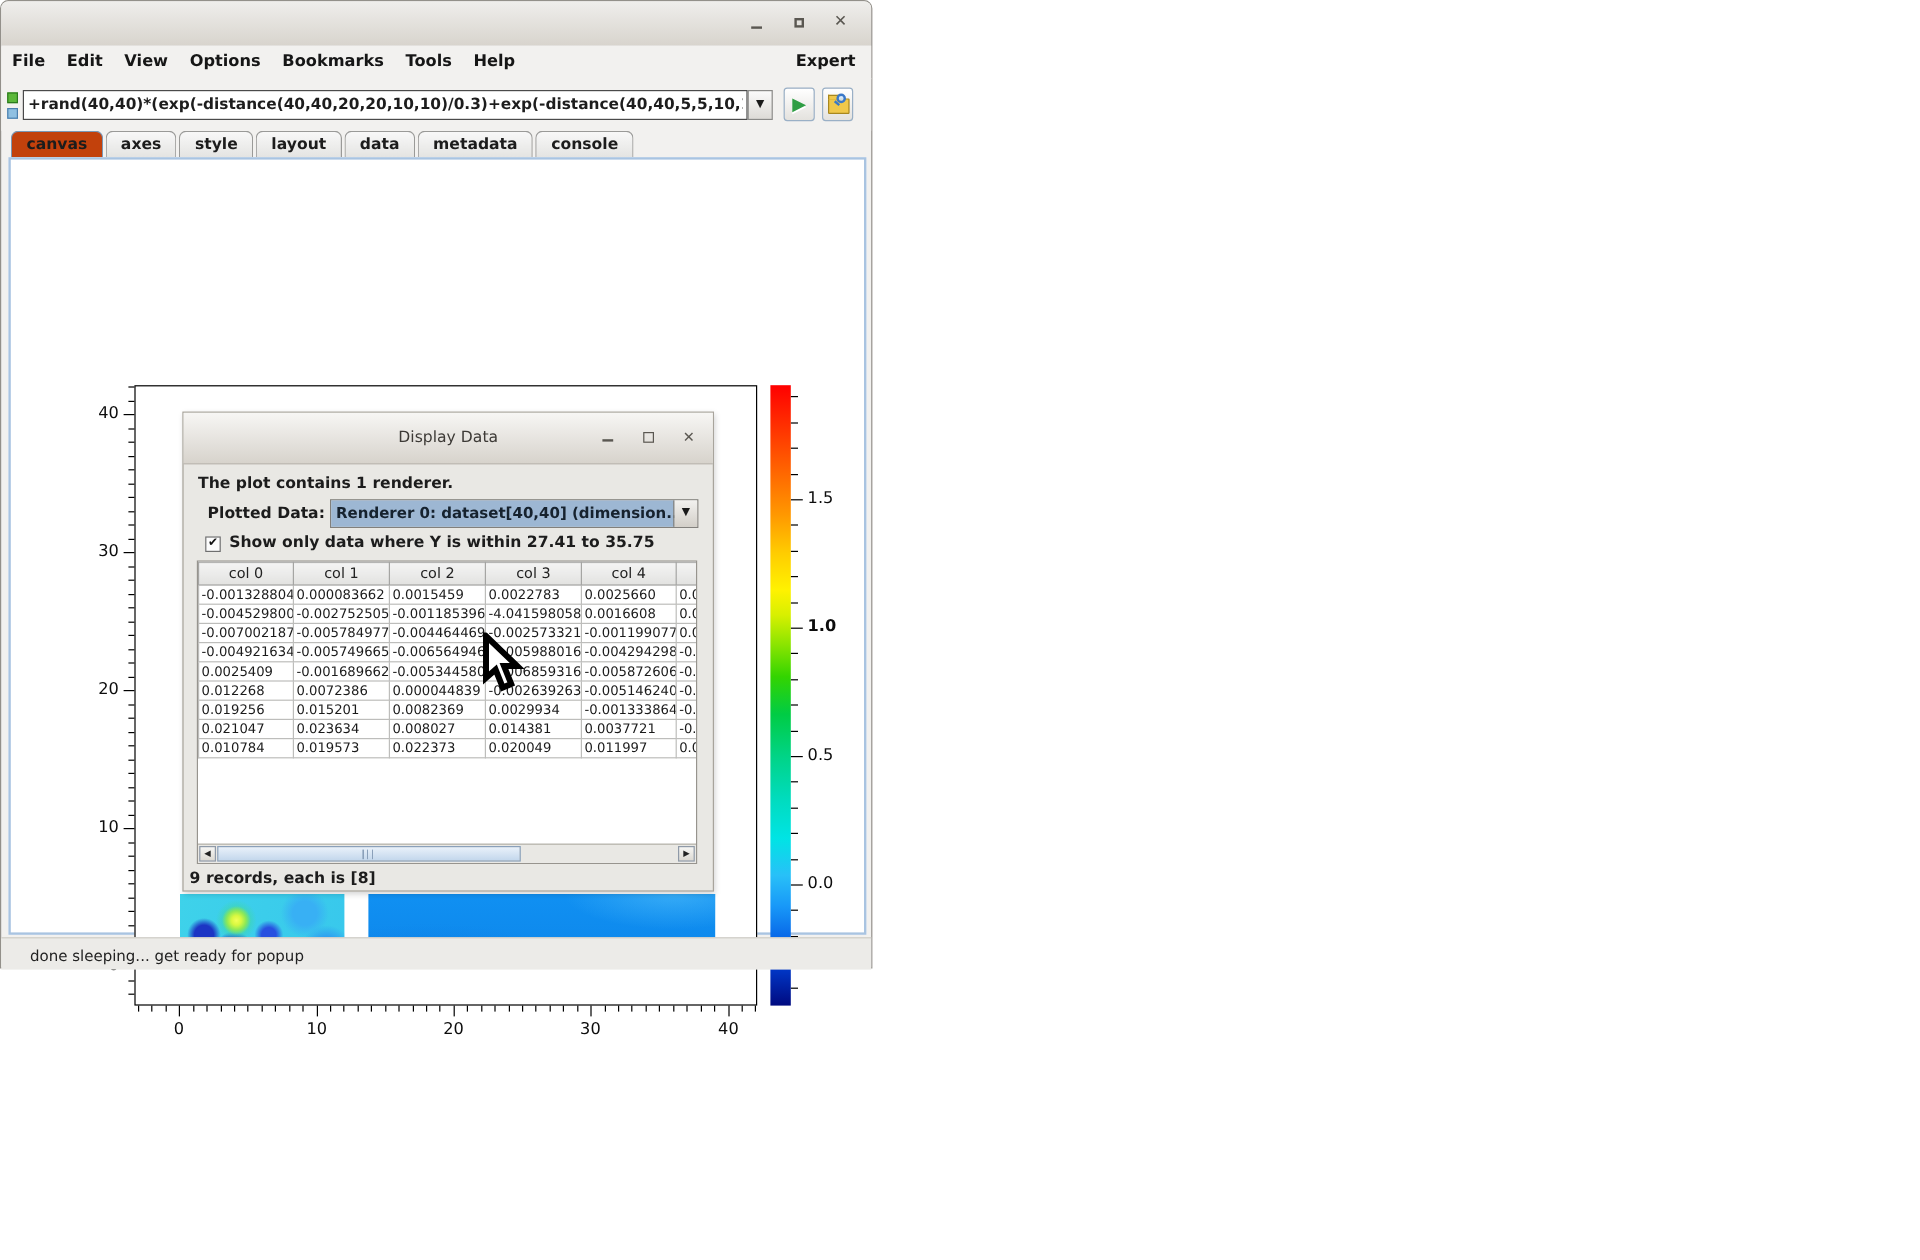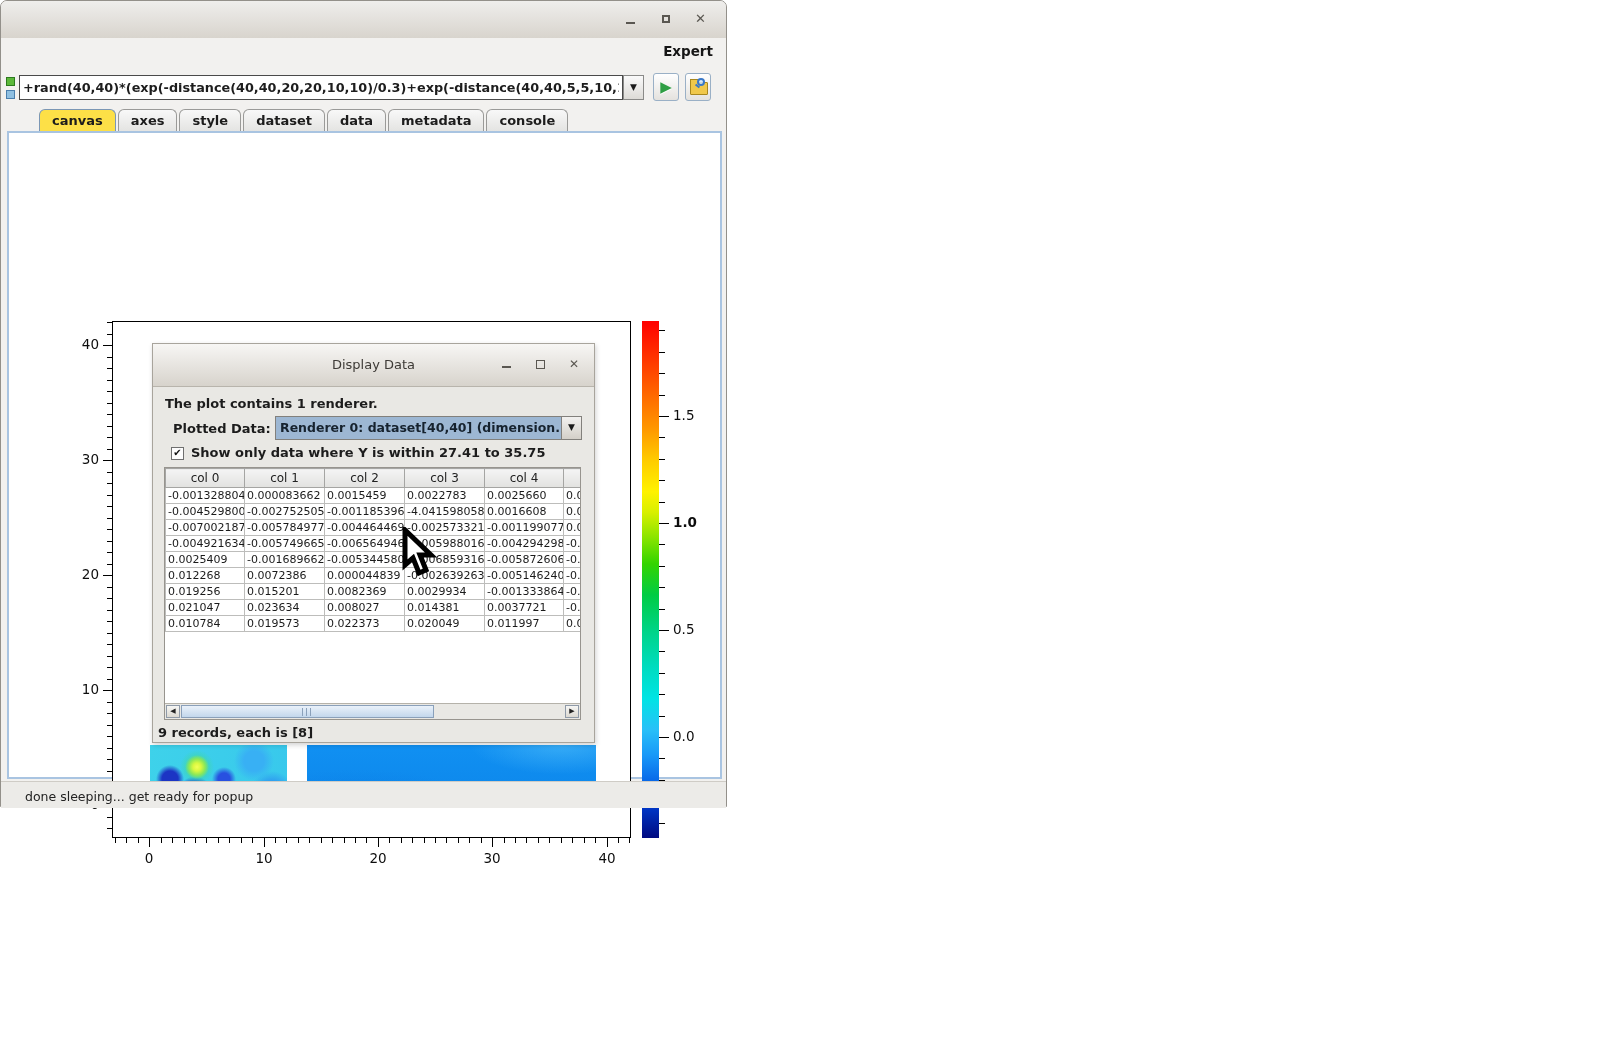--- a/index.html
+++ b/index.html
@@ -126,36 +126,37 @@
       </div>
     <div class="winbtn" style="left:658px;">
         <div class="glyph-max"></div>
       </div>
     <div class="winbtn" style="left:692px;">
         <div class="glyph-close">✕</div>
       </div>
   </div>
 
   <div id="menubar">
+    <span><span class="menu-item">File</span><span class="menu-item">Edit</span><span class="menu-item">View</span><span class="menu-item">Options</span><span class="menu-item">Bookmarks</span><span class="menu-item">Tools</span><span class="menu-item">Help</span></span>
     <span id="expert">Expert</span>
   </div>
 
   <div id="toolbar">
     <div id="dsrc-green"></div>
     <div id="dsrc-blue"></div>
     <input id="uri-input" value="+rand(40,40)*(exp(-distance(40,40,20,20,10,10)/0.3)+exp(-distance(40,40,5,5,10,10)/0.2))" style="">
     <div id="uri-drop">▼</div>
     <div class="toolbtn" id="go-btn"><span>▶</span></div>
     <div class="toolbtn" id="browse-btn">
       <div class="folder"></div>
       <div class="mag"></div>
     </div>
   </div>
 
-  <div id="tabrow"><div class="tab selected" style="background: #fde047; margin-left: 30px;">canvas</div><div class="tab">axes</div><div class="tab">style</div><div class="tab">dataset</div><div class="tab">data</div><div class="tab">metadata</div><div class="tab">console</div></div>
+  <div id="tabrow"><div class="tab selected" style="background: #c2410c;">canvas</div><div class="tab">axes</div><div class="tab">style</div><div class="tab">layout</div><div class="tab">data</div><div class="tab">metadata</div><div class="tab">console</div></div>
 
   <div id="canvas">
     <div id="plot-frame"></div>
     <div id="axes-layer">
         <div class="tick" style="width: 1px; height: 5px; top: 705px; left: 106px;"></div>
         <div class="tick" style="width: 1px; height: 5px; top: 705px; left: 117px;"></div>
         <div class="tick" style="width: 1px; height: 5px; top: 705px; left: 129px;"></div>
         <div class="tick" style="width: 1px; height: 9px; top: 705px; left: 140px;"></div>
         <div class="tick" style="width: 1px; height: 5px; top: 705px; left: 152px;"></div>
         <div class="tick" style="width: 1px; height: 5px; top: 705px; left: 163px;"></div>

